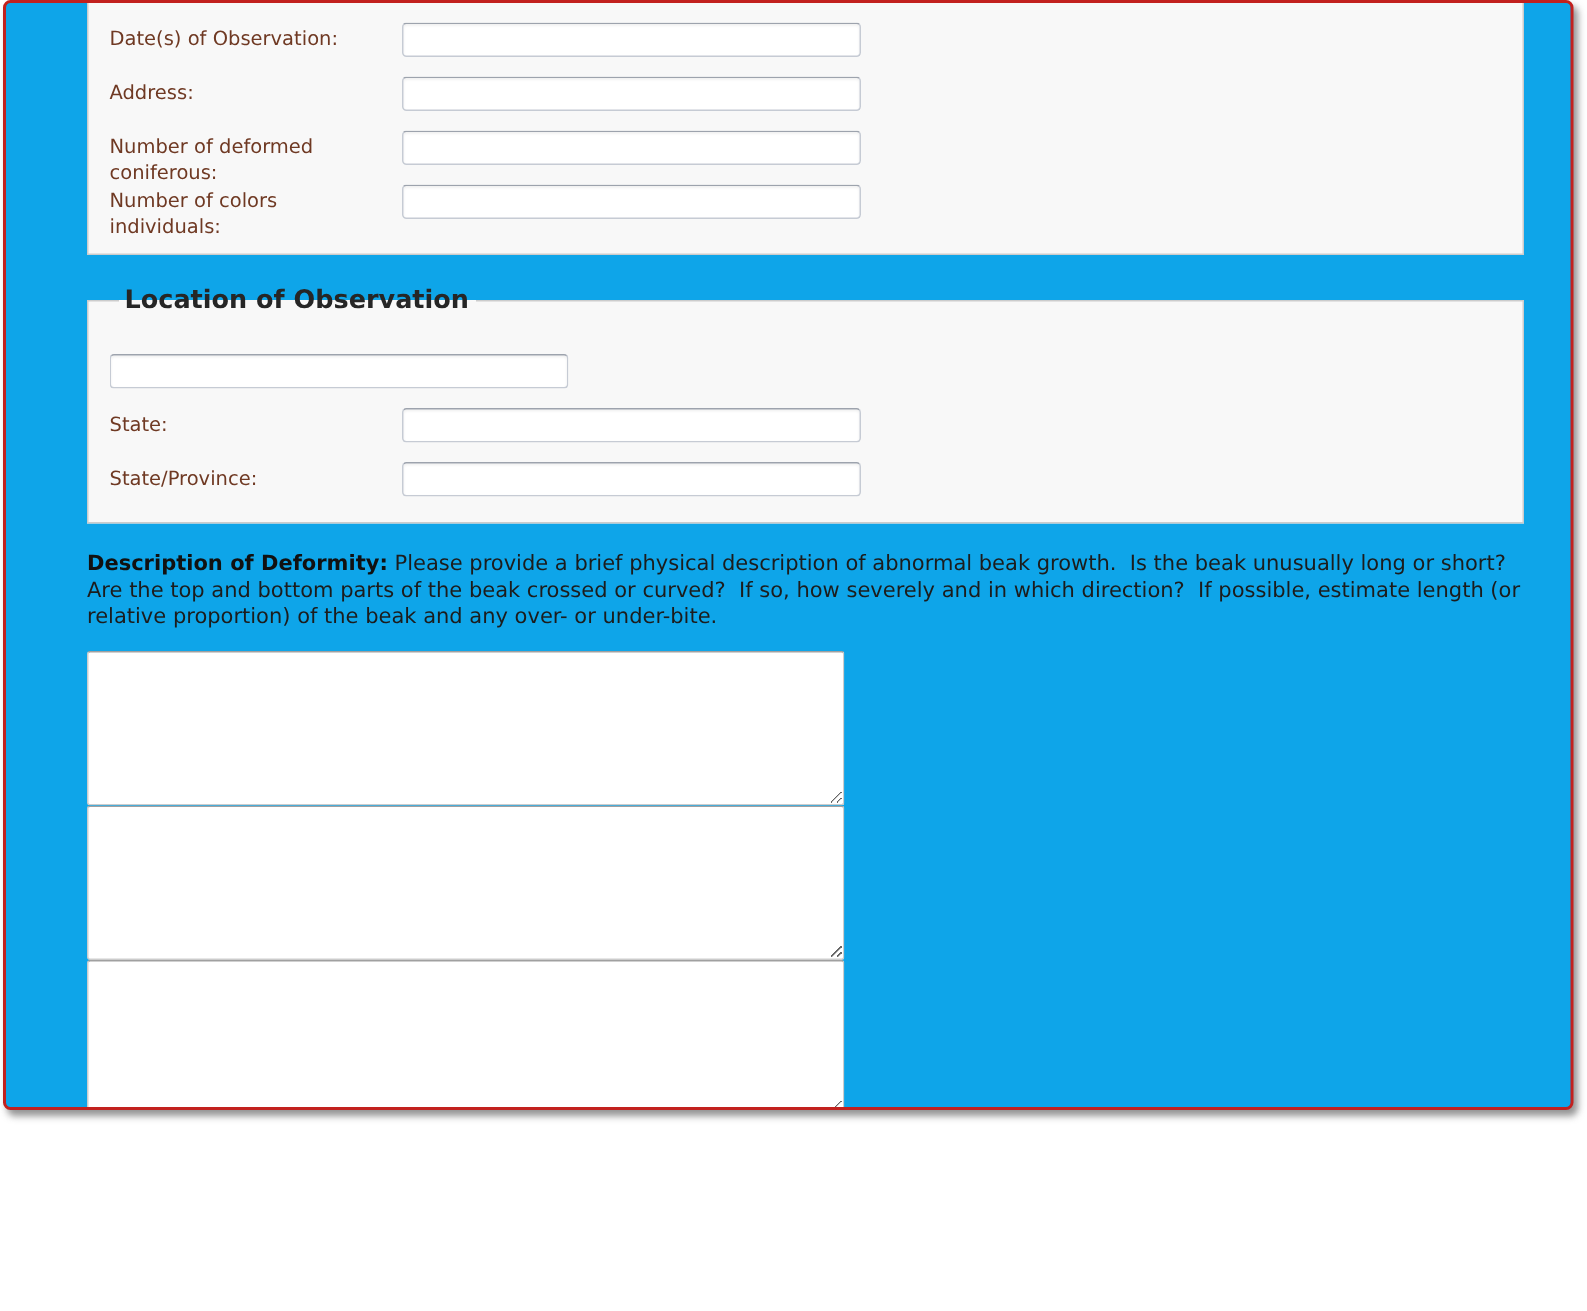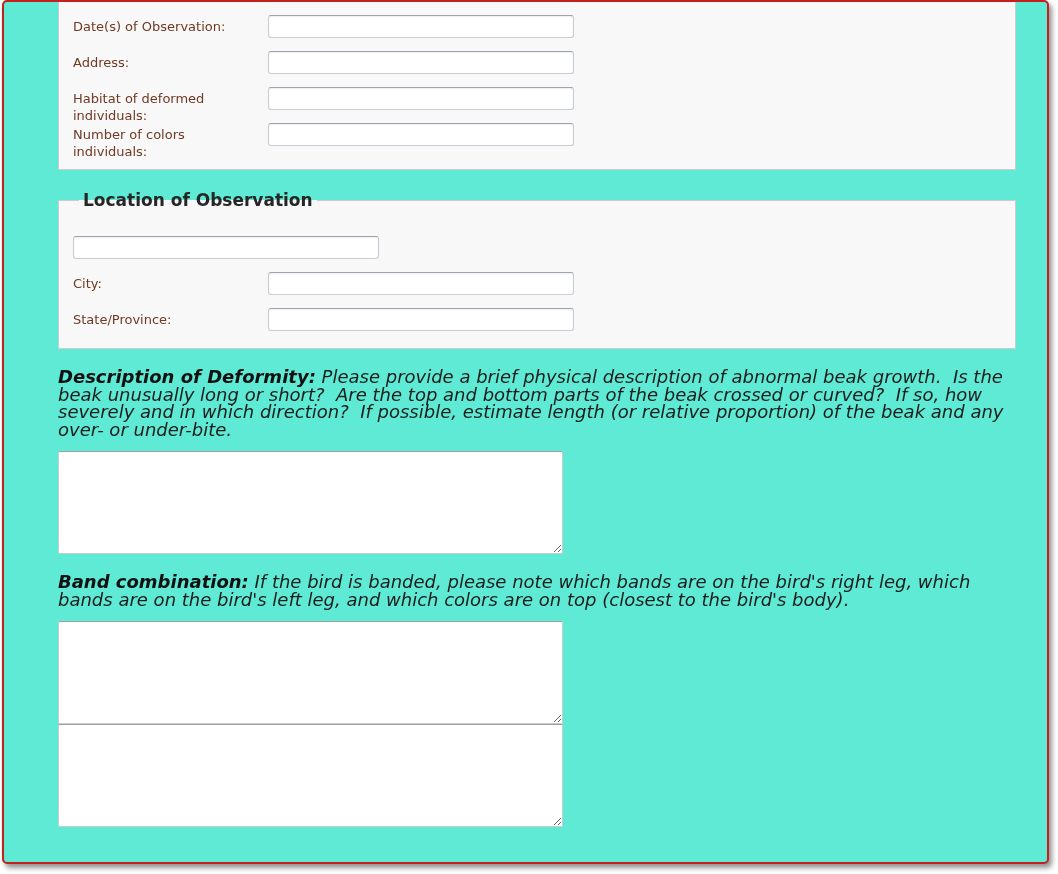--- a/index.html
+++ b/index.html
@@ -5,22 +5,22 @@
   * { box-sizing: border-box; }
   html, body {
     margin: 0; padding: 0;
     width: 1058px; height: 874px;
     background: #ffffff;
     font-family: "DejaVu Sans", "Liberation Sans", sans-serif;
   }
   .page {
     position: absolute;
     left: 2px; top: 0;
-    width: 1047px; height: 864px;
-    background: #5eead4;
+    width: 1047px; height: 740px;
+    background: #0ea5e9;
     border: 2px solid #c2211e;
     border-radius: 5px;
     box-shadow: 3px 4px 5px rgba(90,90,90,0.65);
     overflow: hidden;
   }
   .content {
     margin-left: 54px;
     width: 958px;
   }
   .box {
@@ -64,25 +64,24 @@
     border: 1px solid #c6cbd4;
     border-top-color: #9da3ad;
     border-radius: 3px;
     box-shadow: inset 0 1px 2px rgba(0,0,0,0.07);
     font-size: 13px;
     padding: 2px 4px;
     outline: none;
   }
   .para {
     margin: 19px 0 13px 0;
-    font-size: 18px;
+    font-size: 14px;
     line-height: 17.5px;
     color: #1c1c1c;
     white-space: pre-wrap;
-    font-style: italic;
   }
   .para b { color: #111111; }
   textarea {
     display: block;
     width: 505px;
     height: 103px;
     background: #ffffff;
     border: 1px solid #cccccc;
     border-top-color: #a0a0a0;
     border-radius: 2px;
@@ -102,46 +101,45 @@
     <div class="box box-top">
       <div class="form-row">
         <label class="field-label">Date(s) of Observation:</label>
         <input type="text" value="" style="">
       </div>
       <div class="form-row">
         <label class="field-label">Address:</label>
         <input type="text" value="" style="">
       </div>
       <div class="form-row">
-        <label class="field-label">Habitat of deformed individuals:</label>
+        <label class="field-label">Number of deformed coniferous:</label>
         <input type="text" value="" style="">
       </div>
       <div class="form-row">
         <label class="field-label">Number of colors individuals:</label>
         <input type="text" value="" style="">
       </div>
     </div>
 
     <fieldset class="box">
       <legend>Location of Observation</legend>
       <div class="form-row">
         <input type="text" value="" style="">
       </div>
       <div class="form-row">
-        <label class="field-label">City:</label>
+        <label class="field-label">State:</label>
         <input type="text" value="" style="">
       </div>
       <div class="form-row">
         <label class="field-label">State/Province:</label>
         <input type="text" value="" style="">
       </div>
     </fieldset>
 
     <p class="para"><b>Description of Deformity:</b><span> Please provide a brief physical description of abnormal beak growth.  Is the beak unusually long or short?  Are the top and bottom parts of the beak crossed or curved?  If so, how severely and in which direction?  If possible, estimate length (or relative proportion) of the beak and any over- or under-bite.</span></p>
     <textarea style=""></textarea>
 
-    <p class="para"><b>Band combination:</b><span> If the bird is banded, please note which bands are on the bird's right leg, which bands are on the bird's left leg, and which colors are on top (closest to the bird's body).</span></p>
     <textarea style=""></textarea>
 
     <textarea style=""></textarea>
 
   </div>
 </div>
 
 </body></html>

